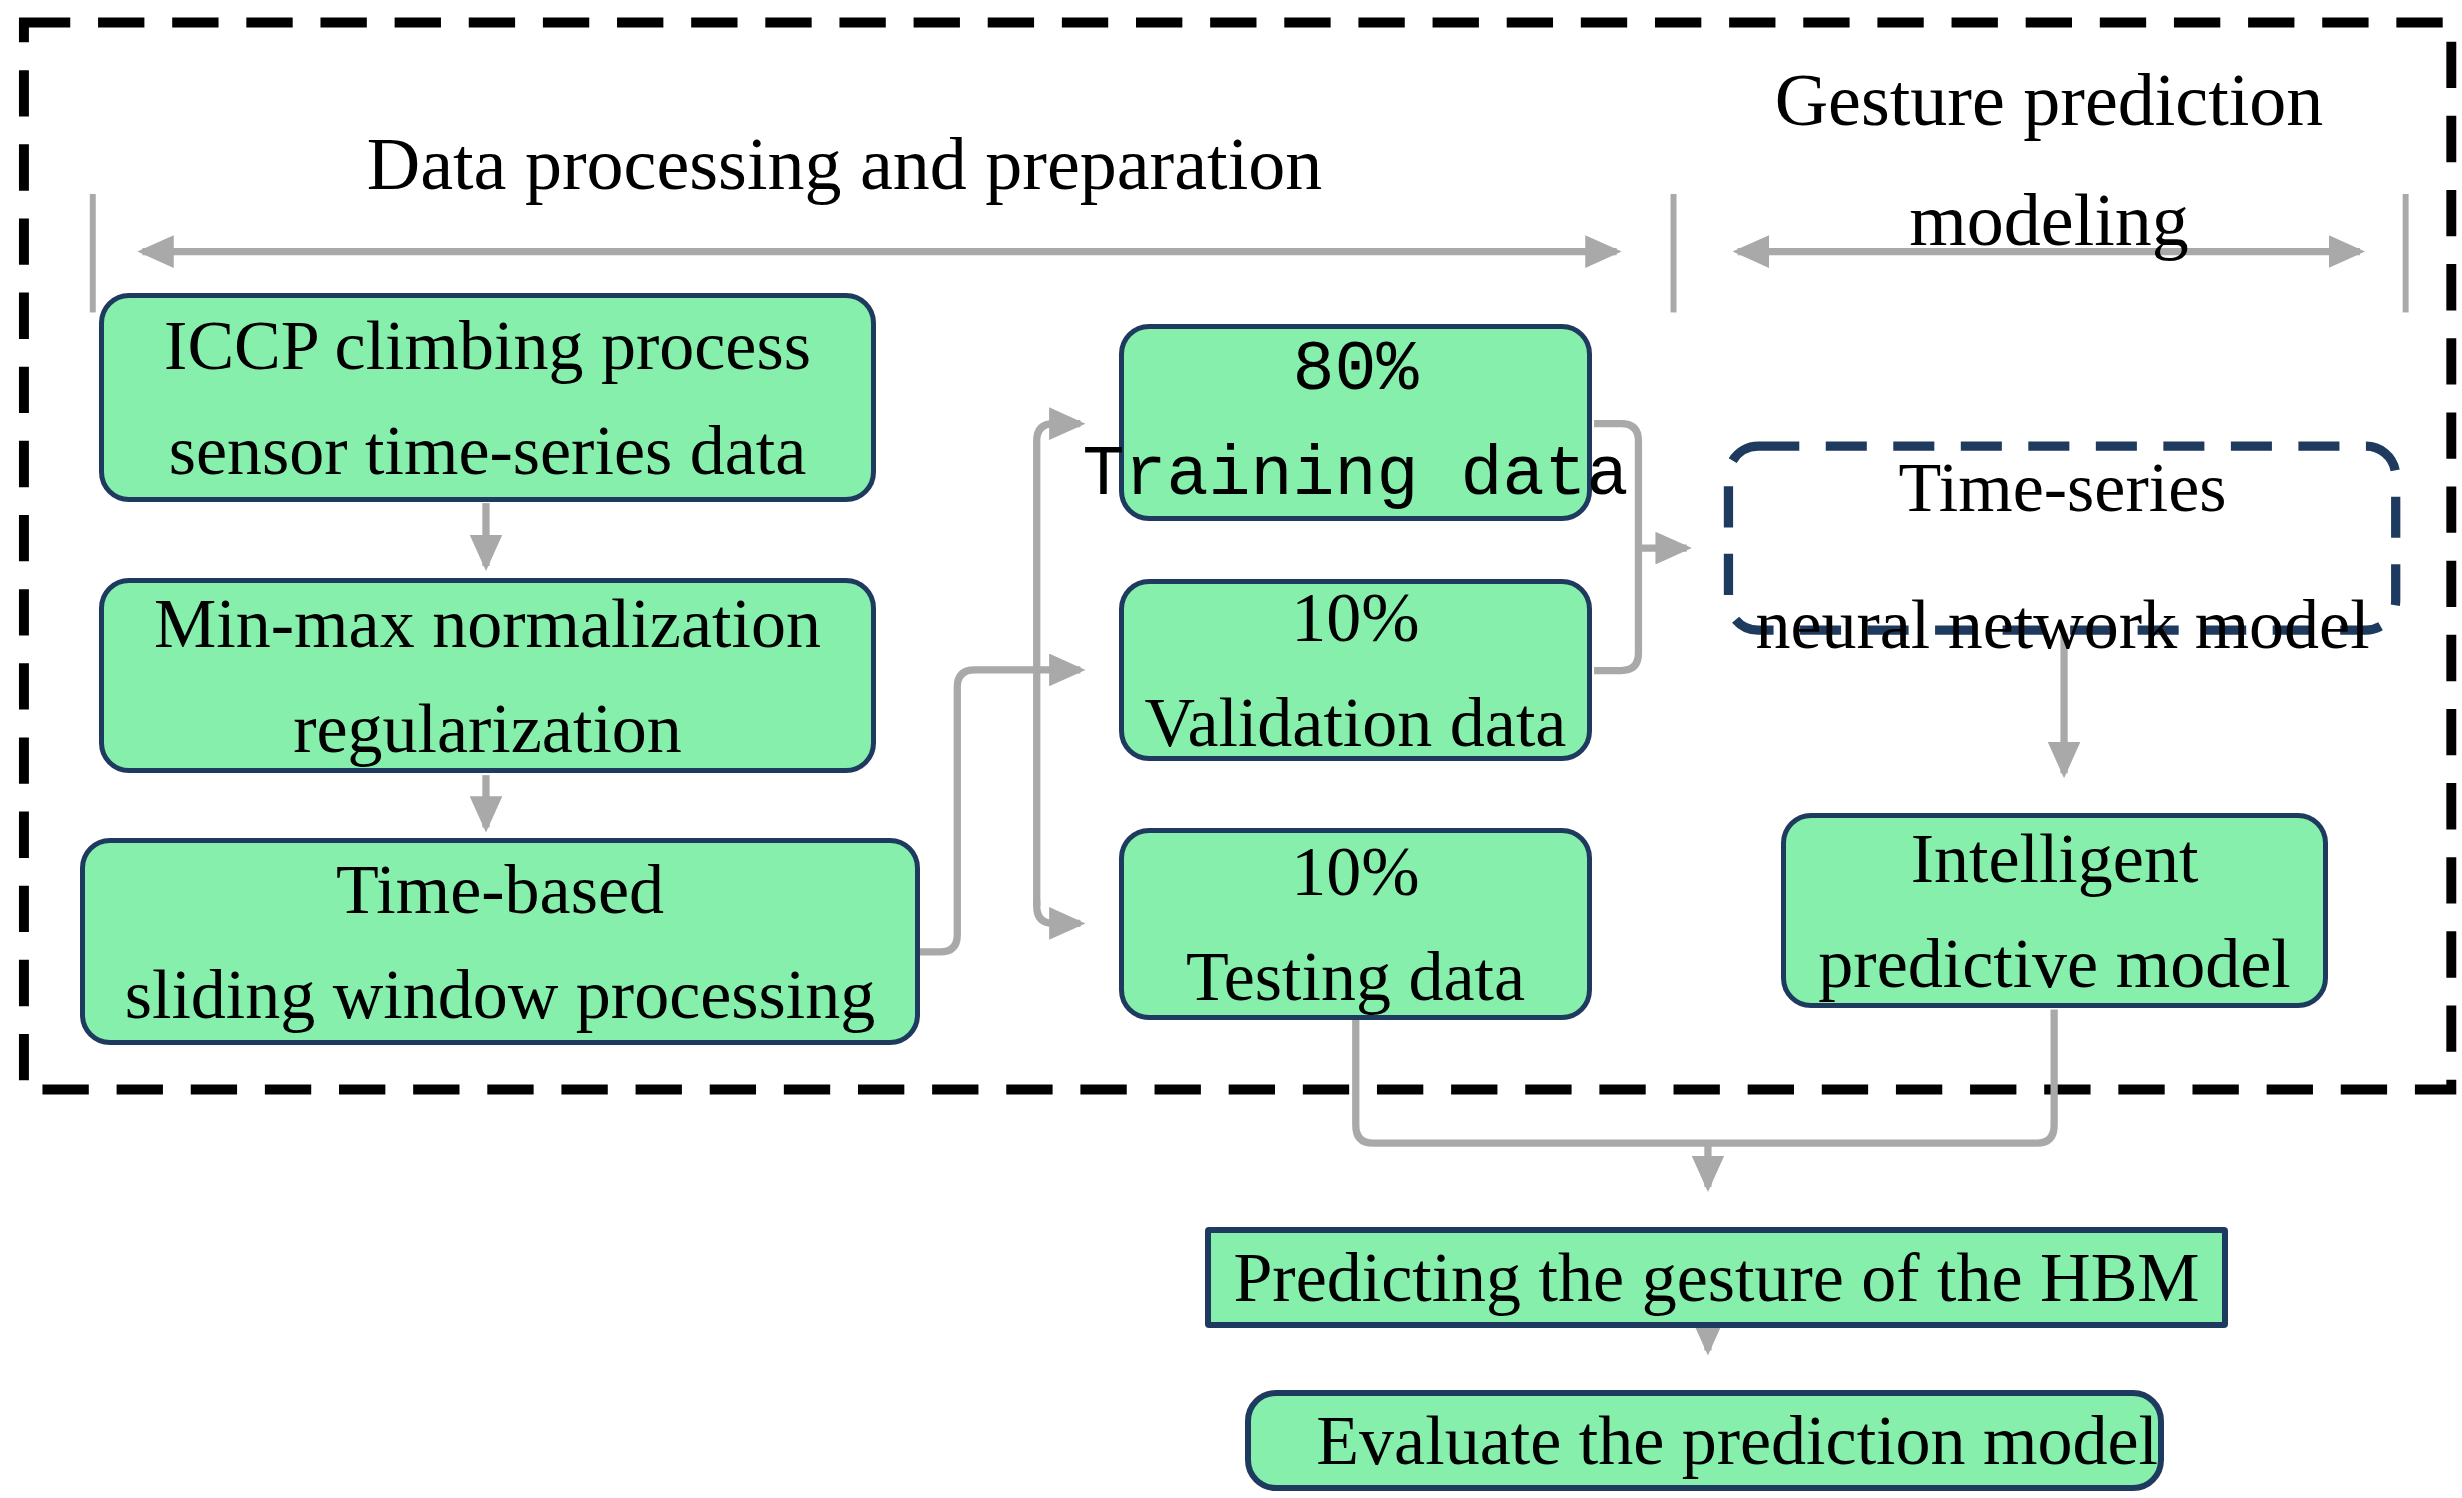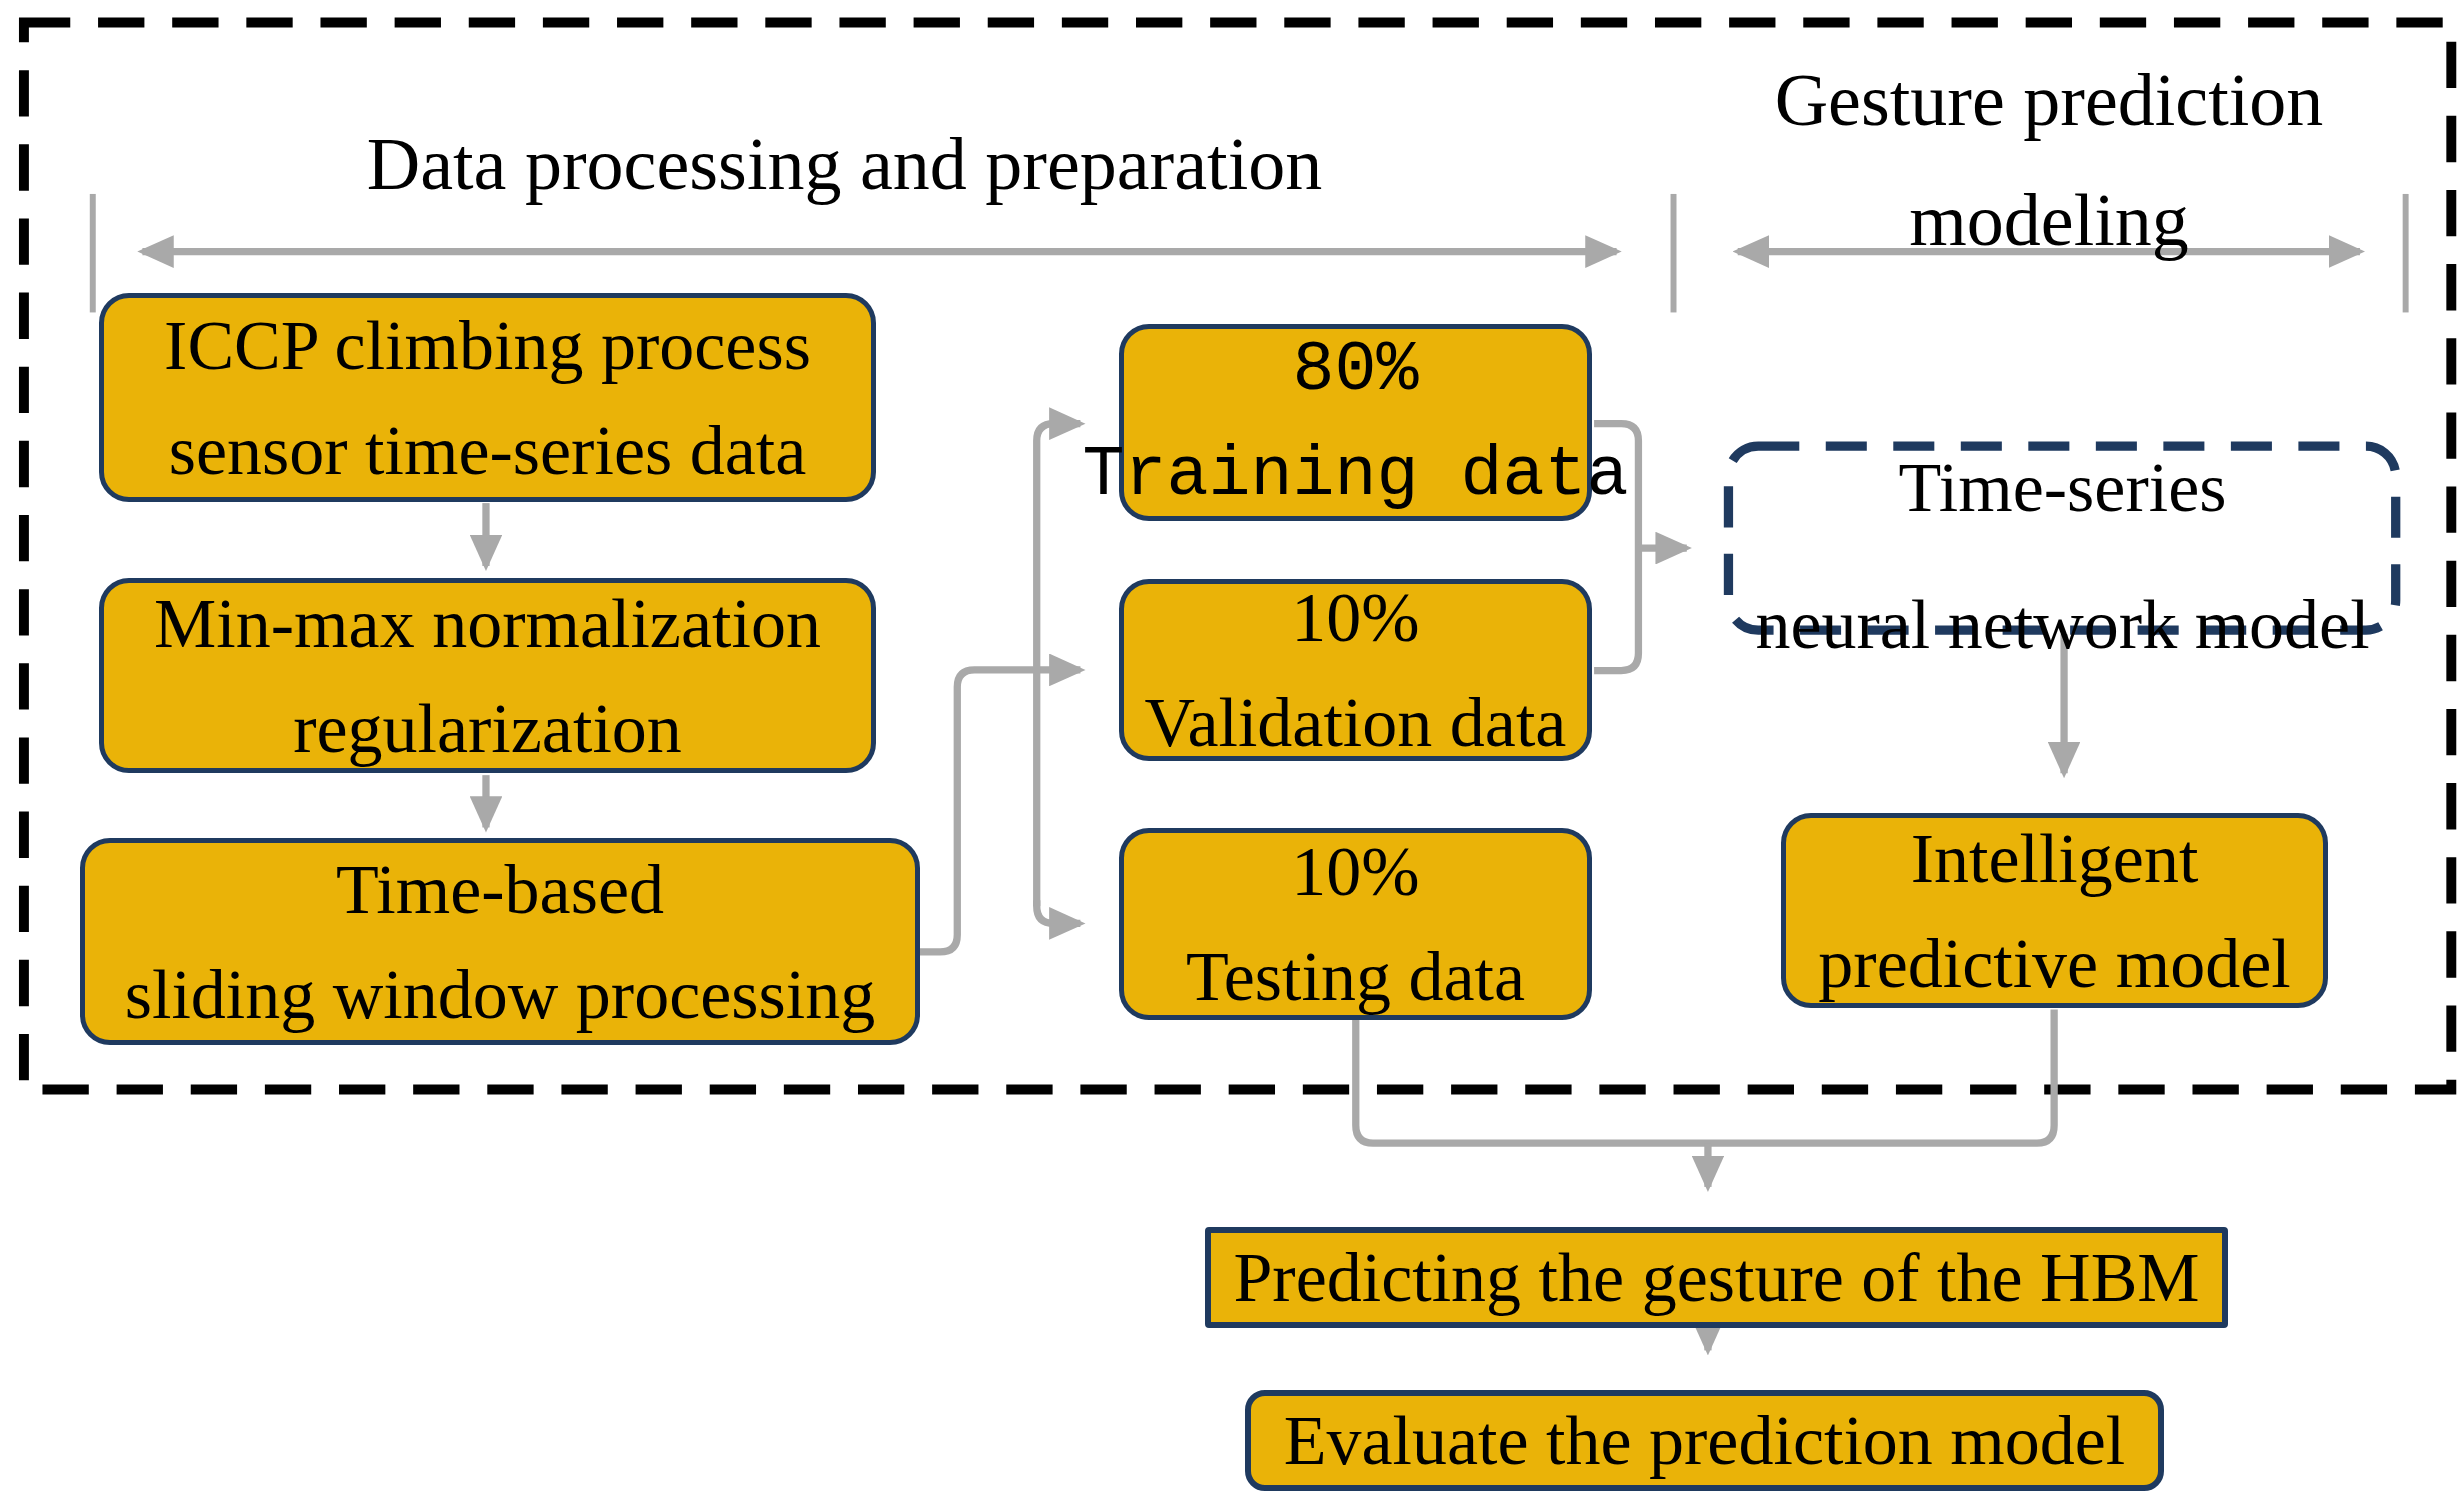--- a/index.html
+++ b/index.html
@@ -15,38 +15,38 @@
   .hdr{
     position:absolute;text-align:center;
     font-size:74px;line-height:1.62;color:#000;
     white-space:nowrap;
   }
   .hdr-left{left:232px;top:105px;width:1225px;}
   .hdr-right{left:1708px;top:41px;width:682px;}
   .node{
     position:absolute;
     display:flex;flex-direction:column;justify-content:center;align-items:center;
-    background:#eab308;
+    background:#86efac;
     border:5.3px solid #1f3a5f;
     border-radius:30px;
     font-size:70px;line-height:1.5;
     text-align:center;white-space:nowrap;
     box-sizing:border-box;
   }
   .node .ln{display:block;}
   .n-iccp      {left:99px; top:293px;  width:777px; height:209px;}
   .n-minmax    {left:99px; top:578px;  width:777px; height:195px;}
   .n-sliding   {left:80px;  top:838px; width:840px; height:207px;}
   .n-training  {left:1119px;top:324px;  width:473px;  height:197px;font-family:Liberation Mono, monospace;}
   .n-validation{left:1119px;top:579px;  width:473px;  height:182px;}
   .n-testing   {left:1119px;top:828px; width:473px;  height:192px;}
   .n-tsnn      {left:1725px;top:460px;  width:675px; height:192px;border:none;background:transparent;gap:32px;}
   .n-intelligent{left:1781px;top:813px;width:547px;  height:195px;}
   .n-predicting{left:1205px;top:1227px; width:1023px; height:101px;border-radius:4px;border-width:6px;}
-  .n-evaluate  {left:1245px;top:1390px; width:919px; height:101px;border-radius:20px;border-width:6px;}
+  .n-evaluate  {left:1245px;top:1390px; width:919px; height:101px;border-radius:31px;border-width:6px;align-items:flex-end;}
 </style>
 </head>
 <body>
 
 <div id="stage">
 
   <svg id="connectors" viewBox="0 0 3719 2263" xmlns="http://www.w3.org/2000/svg">
     <defs>
       <marker id="ah" viewBox="0 0 10 9" refX="8.6" refY="4.5" markerWidth="5" markerHeight="4.5" markerUnits="strokeWidth" orient="auto-start-reverse">
         <path d="M0,0 L10,4.5 L0,9 Z" fill="#a9a9a9"></path>

